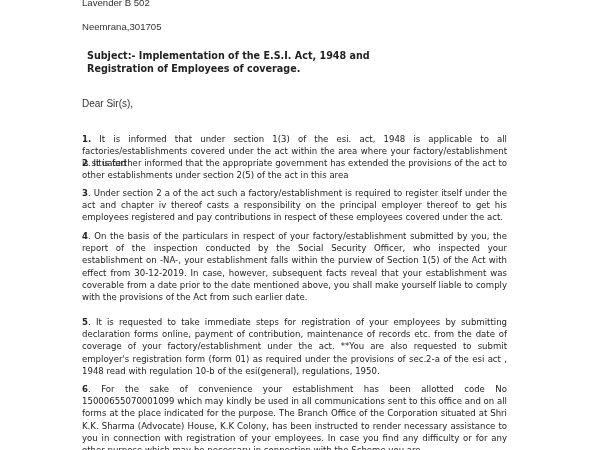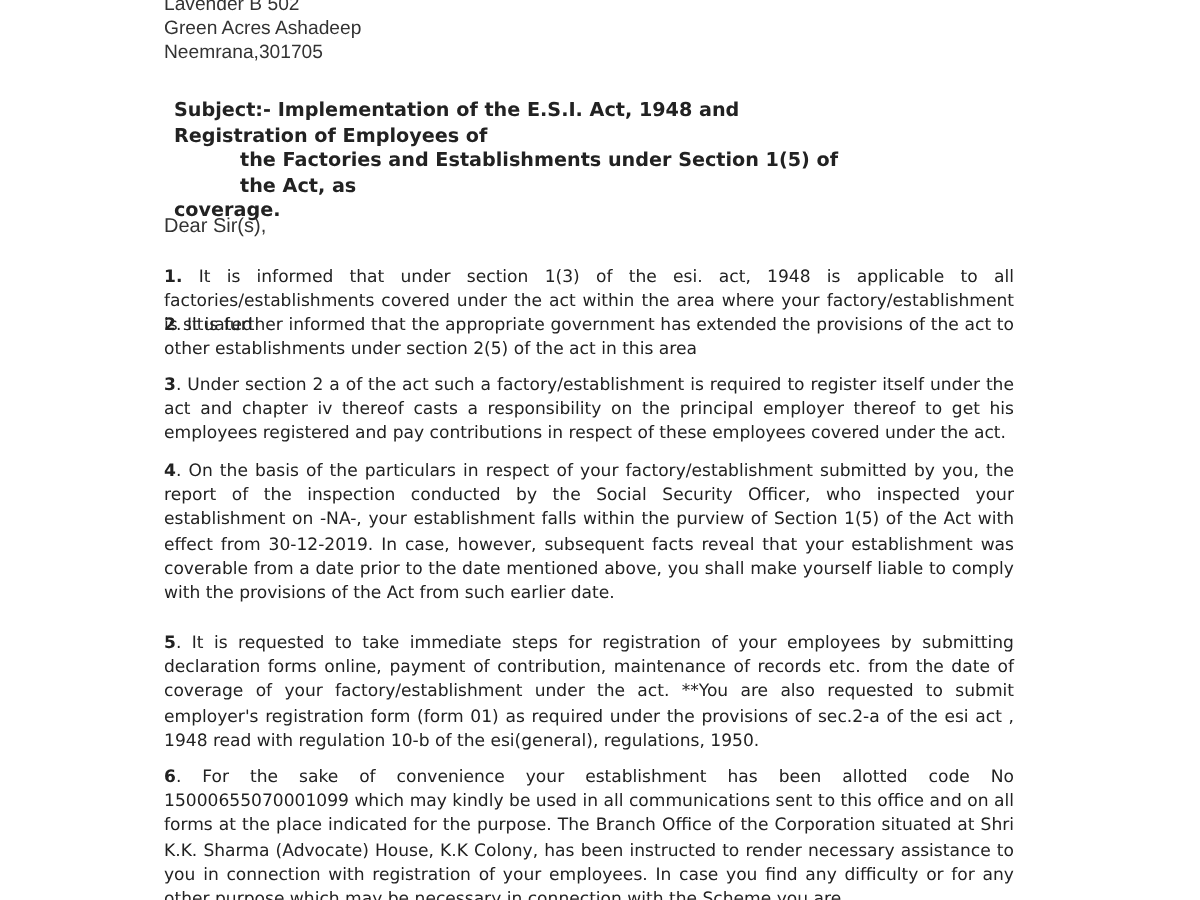--- a/index.html
+++ b/index.html
@@ -5,38 +5,36 @@
   html, body { margin:0; padding:0; background:#ffffff; }
   body { width:600px; height:450px; overflow:hidden; position:relative;
          font-family:"DejaVu Sans", sans-serif; color:#222; }
   .page { position:absolute; left:0; top:0; width:544px; height:450px; }
   .addr { position:absolute; left:82px; font-size:9.6px; line-height:12px; color:#333;
           font-family:"Liberation Sans", sans-serif; }
   .subject { position:absolute; left:87px; top:50px; width:350px;
              font-size:9.6px; font-weight:bold; line-height:12.5px; color:#222; }
   .subject .l2 { padding-left:33px; display:block; }
   .salutation { position:absolute; left:82px; top:98px; font-size:10px; color:#333;
-                font-family:"Liberation Sans", sans-serif;margin-top:10px; }
+                font-family:"Liberation Sans", sans-serif; }
   .para { position:absolute; left:82px; width:425px; font-size:8.55px; line-height:12.2px;
           text-align:justify; color:#222; }
   .para .num { font-weight:bold; }
   .para b { font-weight:normal; }
 </style>
 </head>
 <body>
 
 <div class="page">
 
   <div class="addr" style="top:-3px">Lavender B 502</div>
-  <div class="addr" style="top:9px">Green Acres Ashadeep</div>
   <div class="addr" style="top:21px">Neemrana,301705</div>
 
   <div class="subject">
     <span>Subject:-</span><span> Implementation of the E.S.I. Act, 1948 and Registration of Employees of</span>
-    <span class="l2">the Factories and Establishments under Section 1(5) of the Act, as</span>
     <span>coverage.</span>
   </div>
 
   <div class="salutation">Dear Sir(s),</div>
 
   <div class="para" style="top:133px">
     <span class="num">1.</span><span> It is informed that under section 1(3) of the esi. act, 1948 is applicable to all factories/establishments covered under the act within the area where your factory/establishment is situated</span>
   </div>
 
   <div class="para" style="top:157px">

